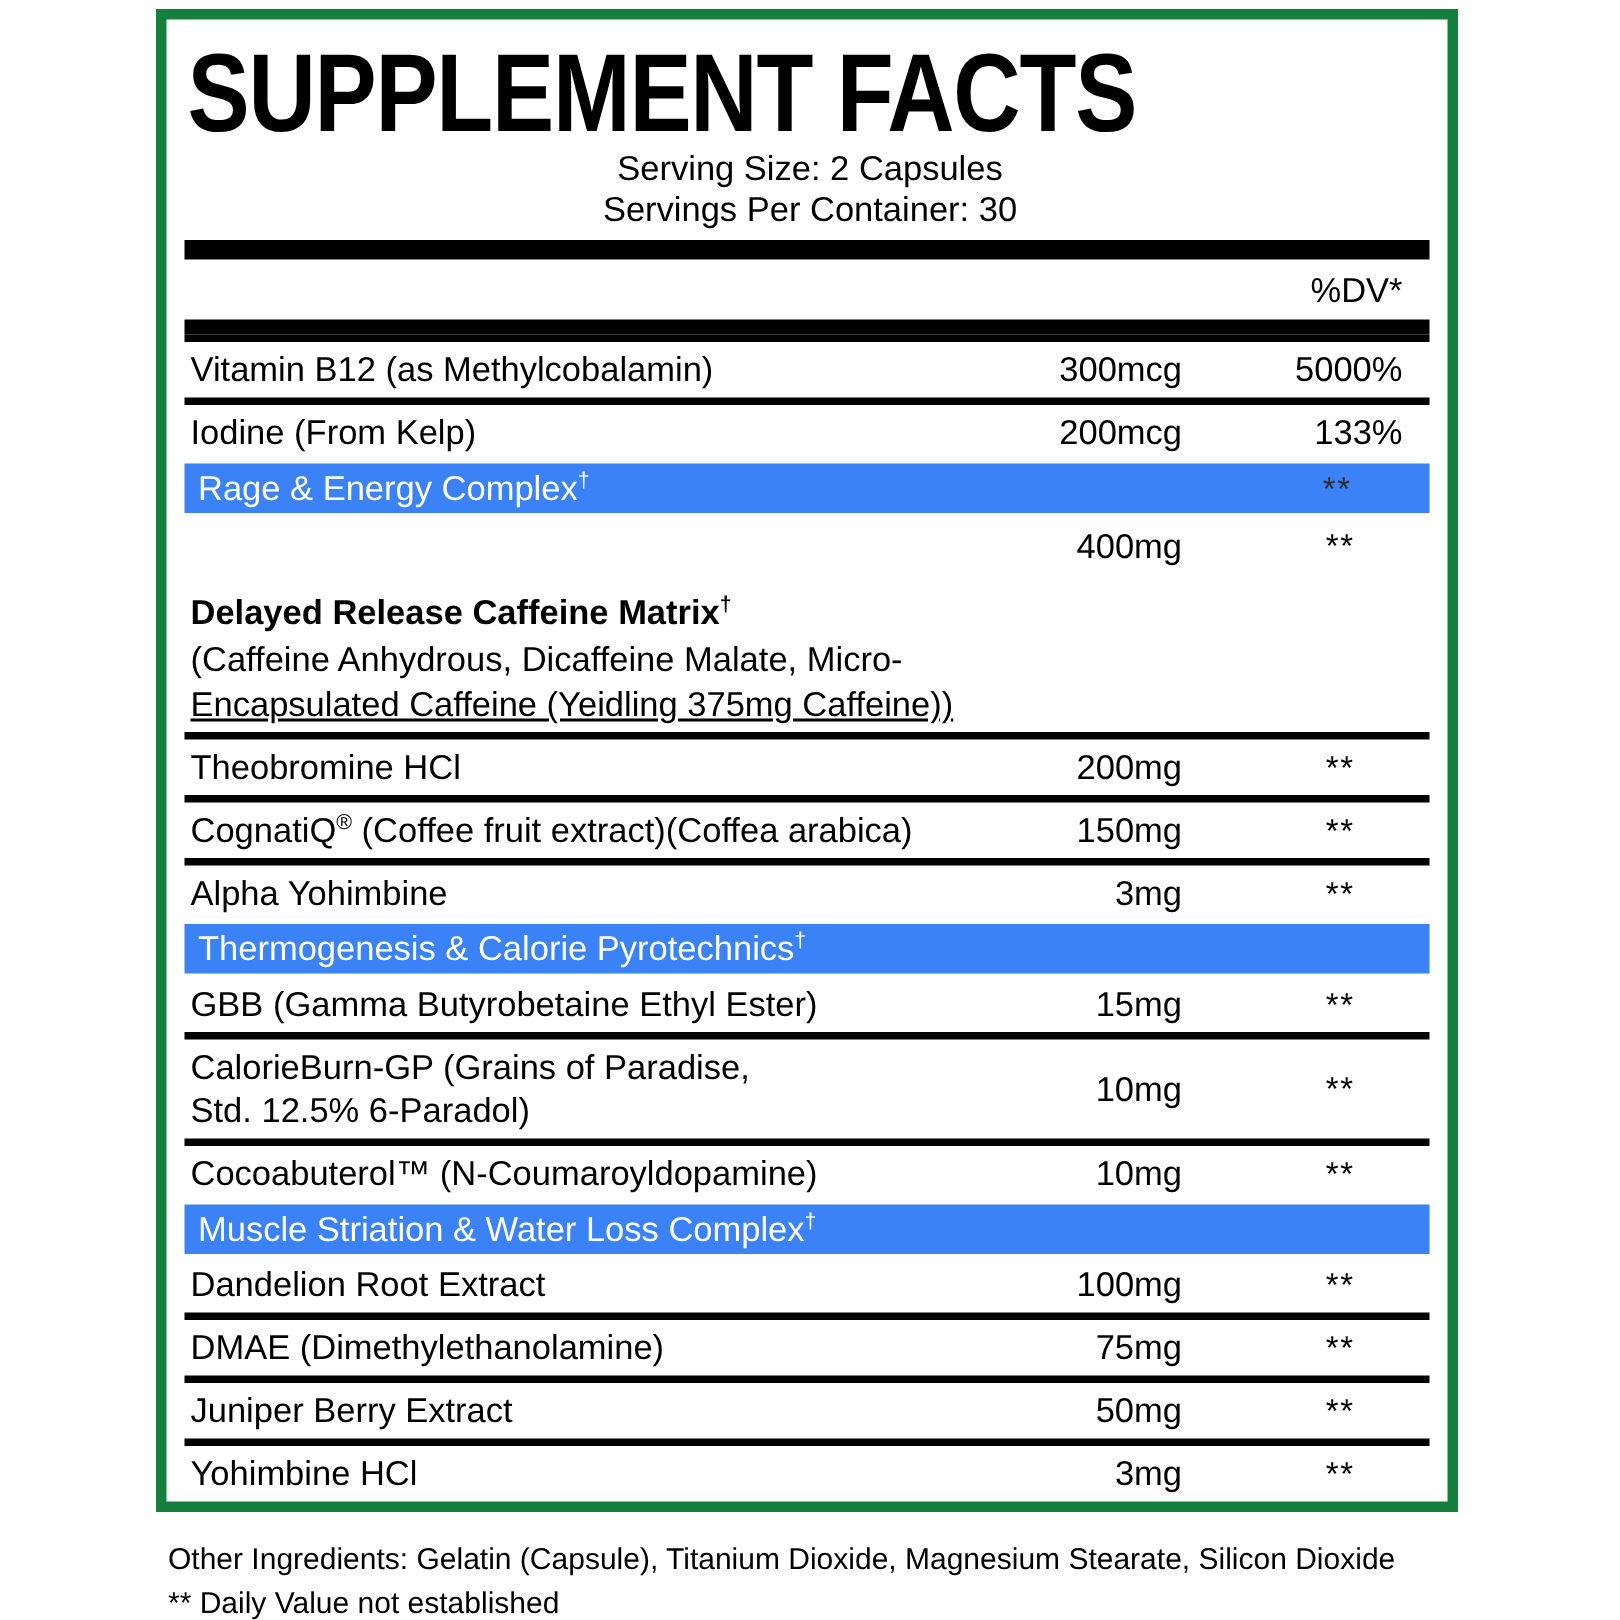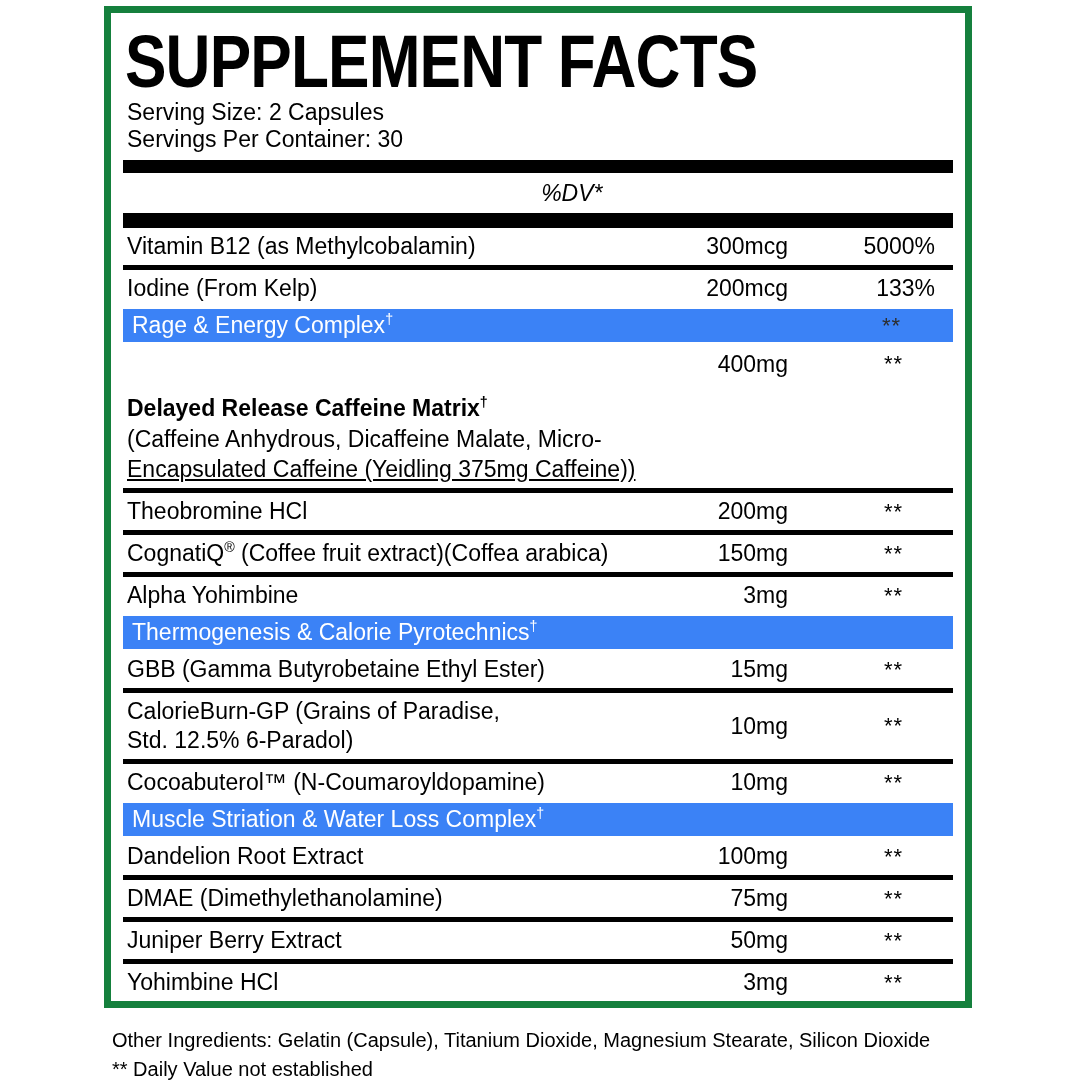--- a/index.html
+++ b/index.html
@@ -25,20 +25,21 @@
     letter-spacing: -1px;
     transform: scaleX(0.84);
     transform-origin: left center;
     white-space: nowrap;
     margin: 4px 0 2px 2px;
   }
   .serving-line {
     font-size: 23px;
     line-height: 27px;
     padding-left: 4px;
+    text-align: center;
   }
   .thick-rule {
     height: 13px;
     background: #000;
     margin-top: 7px;
   }
   .sep {
     height: 5px;
     background: #000;
   }
@@ -64,24 +65,23 @@
     text-align: right;
     font-size: 23px;
     padding-right: 18px;
   }
   .c-dv.star { padding-right: 50px; font-size: 22px; letter-spacing: 1px; }
   .align-top .c-amt, .align-top .c-dv { line-height: 32px; }
   .bold-line { font-weight: 700; line-height: 32px; margin-top: 44px; }
   .desc-line { font-weight: 400; line-height: 30px; }
   .dv-header-row {
     display: flex;
-    justify-content: center;
+    justify-content: flex-end;
     align-items: center;
     min-height: 40px;
-    font-style: italic;
   }
   .band {
     background: #3b82f6;
     color: #fff;
     min-height: 33px;
     display: flex;
     align-items: center;
     font-size: 23px;
     padding-left: 9px;
     margin: 2px 0;

